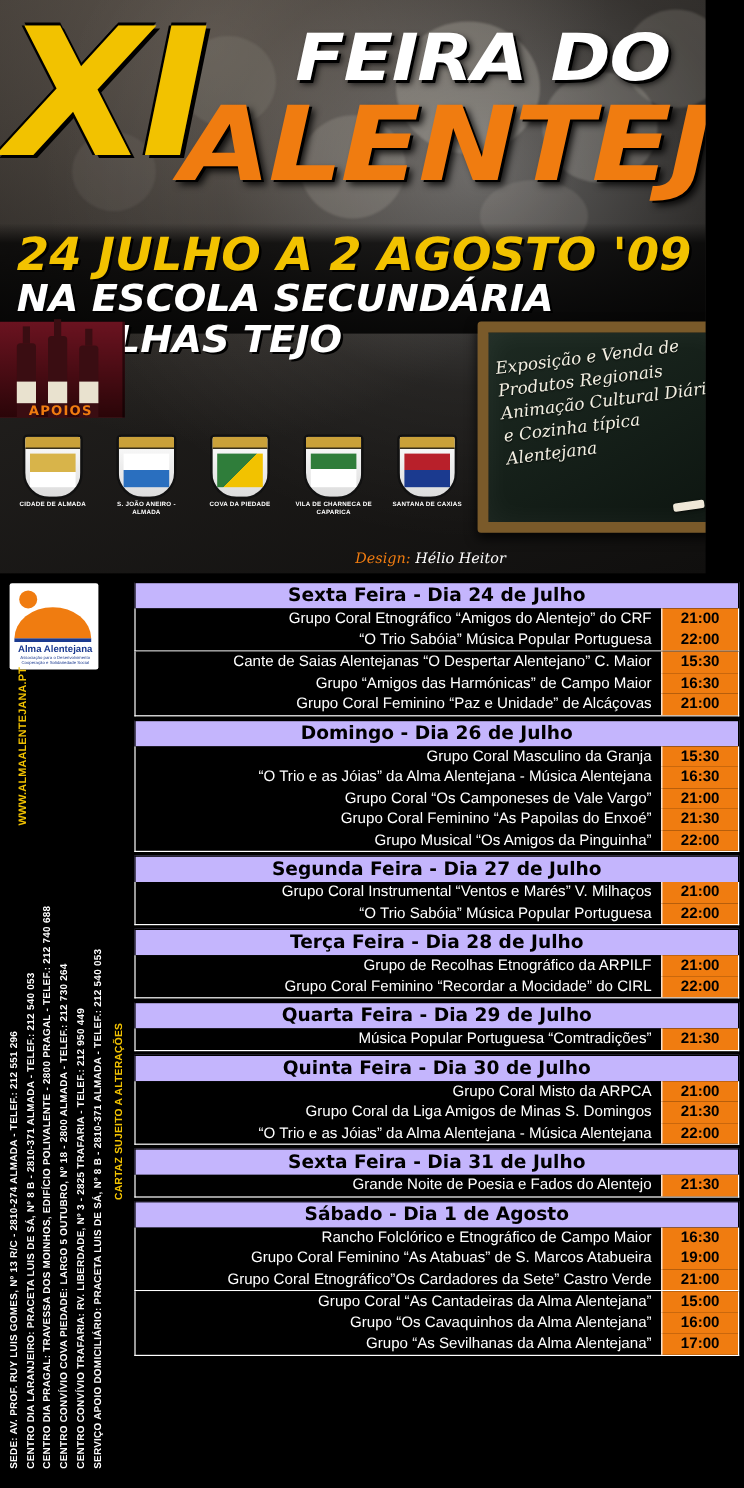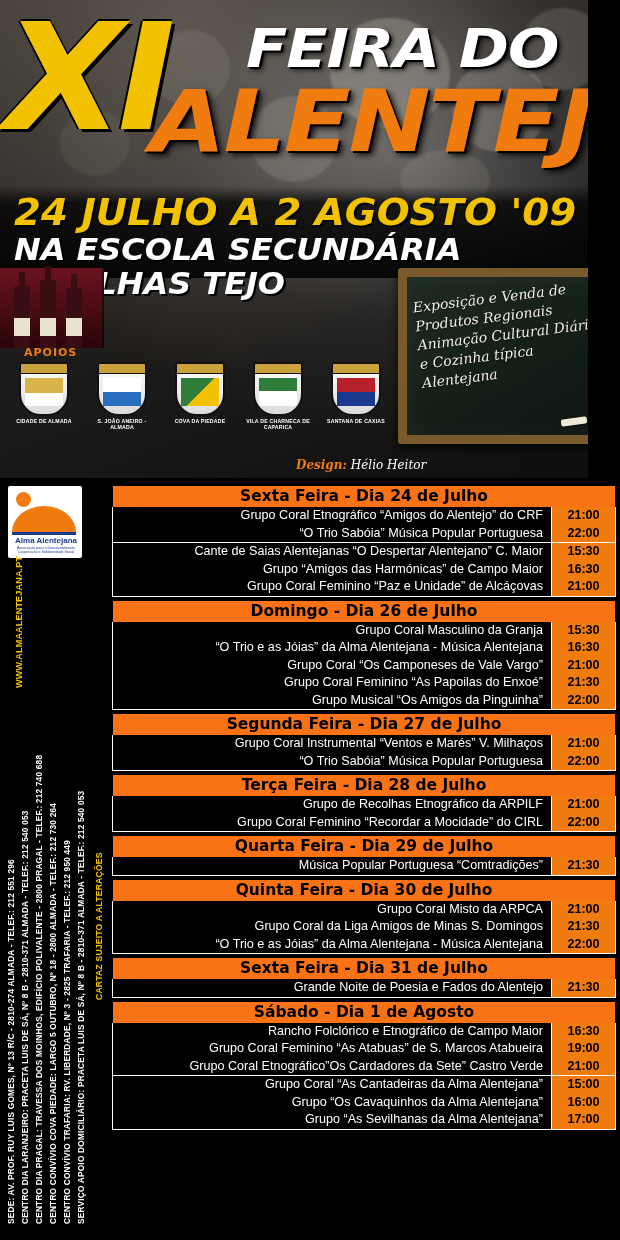--- a/index.html
+++ b/index.html
@@ -92,21 +92,21 @@
   .bottle-box {
     position:absolute; left:0px; top:268px; width:104px; height:80px;
     background:linear-gradient(180deg,#6b1320,#2a0508);
     border-right:2px solid rgba(0,0,0,.5);
   }
   .bot { position:absolute; bottom:0; width:16px; background:#3a0d12; border-radius:3px 3px 1px 1px; }
   .bot .lbl { position:absolute; left:0; right:0; bottom:12px; height:18px; background:#e9e2cf; }
   .bot .neck { position:absolute; left:5px; width:6px; top:-14px; height:14px; background:#3a0d12; }
 
   .apoios-label {
-    position:absolute; left:24px; top:346px;
+    position:absolute; left:24px; top:336px;
     font-family:"DejaVu Sans", sans-serif; font-weight:bold; font-size:11px;
     color:#f07c10; letter-spacing:1px;
   }
   .crests { position:absolute; left:10px; top:362px; width:380px; height:78px; display:flex; gap:10px; }
   .crest { width:68px; text-align:center; }
   .shield {
     width:50px; height:54px; margin:0 auto;
     background:linear-gradient(180deg,#fdfdfd,#dcdcdc);
     border:2px solid #111;
     border-radius:4px 4px 22px 22px;
@@ -116,21 +116,21 @@
   .shield .mid { position:absolute; left:4px; right:4px; top:14px; bottom:8px; }
   .crest-name {
     margin-top:2px; font-size:5.2px; line-height:6px; color:#fff; font-weight:bold;
     font-family:"Liberation Sans", sans-serif; letter-spacing:.2px;
   }
 
   .design-credit {
     position:absolute; left:296px; top:458px;
     font-family:"DejaVu Serif", serif; font-size:12px; font-style:italic;
   }
-  .design-credit .k { color:#f07c10; font-weight:bold;text-align:right; }
+  .design-credit .k { color:#f07c10; font-weight:normal;text-align:right; }
   .design-credit .v { color:#fff; }
 
   
   .bottom {
     position:absolute; left:0; top:478px; width:620px; height:762px;
     background:#000;
   }
 
   
   .vtext {
@@ -152,21 +152,21 @@
   .logo-arc { position:absolute; left:4px; top:20px; width:64px; height:26px; border-radius:50% 50% 0 0 / 100% 100% 0 0; background:#f07c10;}
   .logo-line { position:absolute; left:4px; top:46px; width:64px; height:3px; background:#1b3a8f;}
   .logo-name { position:absolute; left:3px; top:50px; width:70px; font-size:8px; font-weight:bold; color:#1b3a8f; text-align:center; font-family:"Liberation Sans",sans-serif;}
   .logo-sub  { position:absolute; left:3px; top:60px; width:70px; font-size:3.6px; line-height:4.2px; color:#1b3a8f; text-align:center; }
 
   
   .sched {
     position:absolute; left:112px; top:4px; width:504px;
   }
   .day-head {
-    background:#f97316; color:#000; text-align:center;
+    background:#c4b5fd; color:#000; text-align:center;
     font-weight:bold; font-size:15.5px; line-height:21px;
     font-family:"DejaVu Sans", sans-serif;
     border:1px solid #000; border-bottom:none;
     margin-top:3px;
   }
   .rows { border:1px solid #fff; border-top:none; background:#000; }
   .row { display:flex; align-items:center; }
   .ev {
     flex:1 1 auto; text-align:right; padding:0 8px 0 4px;
     font-size:12.6px; line-height:17.5px; color:#fff; white-space:nowrap; overflow:hidden;

